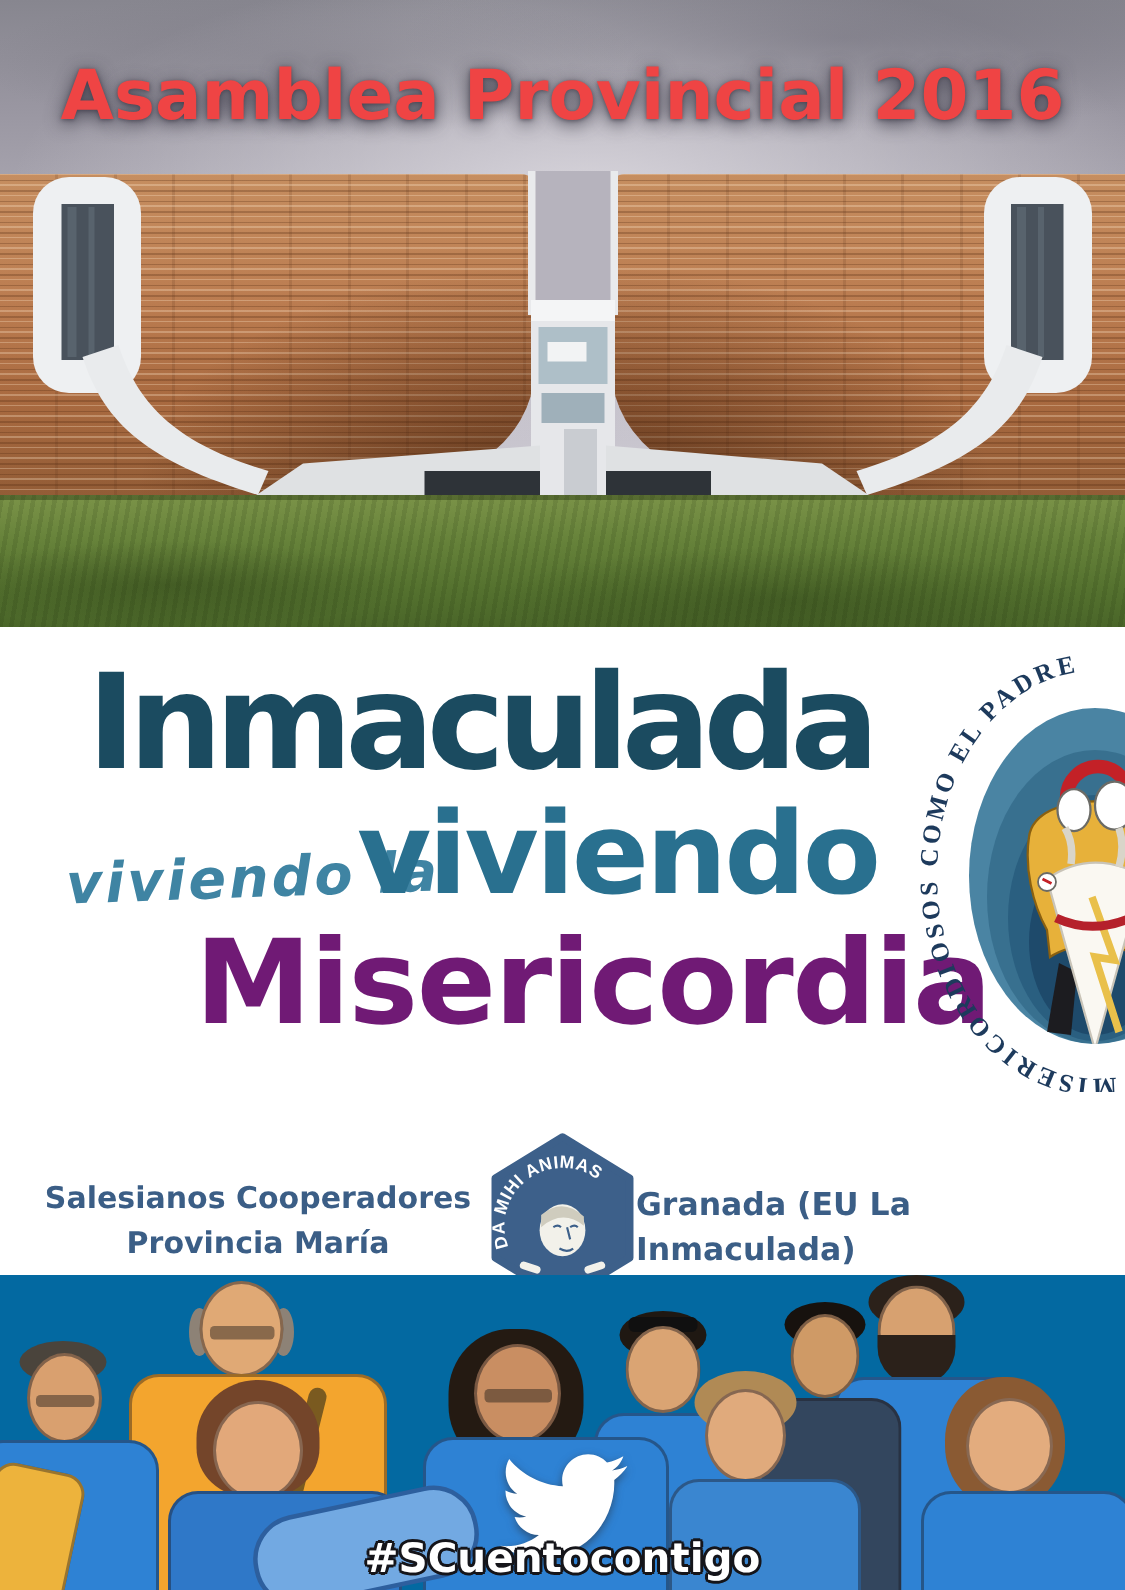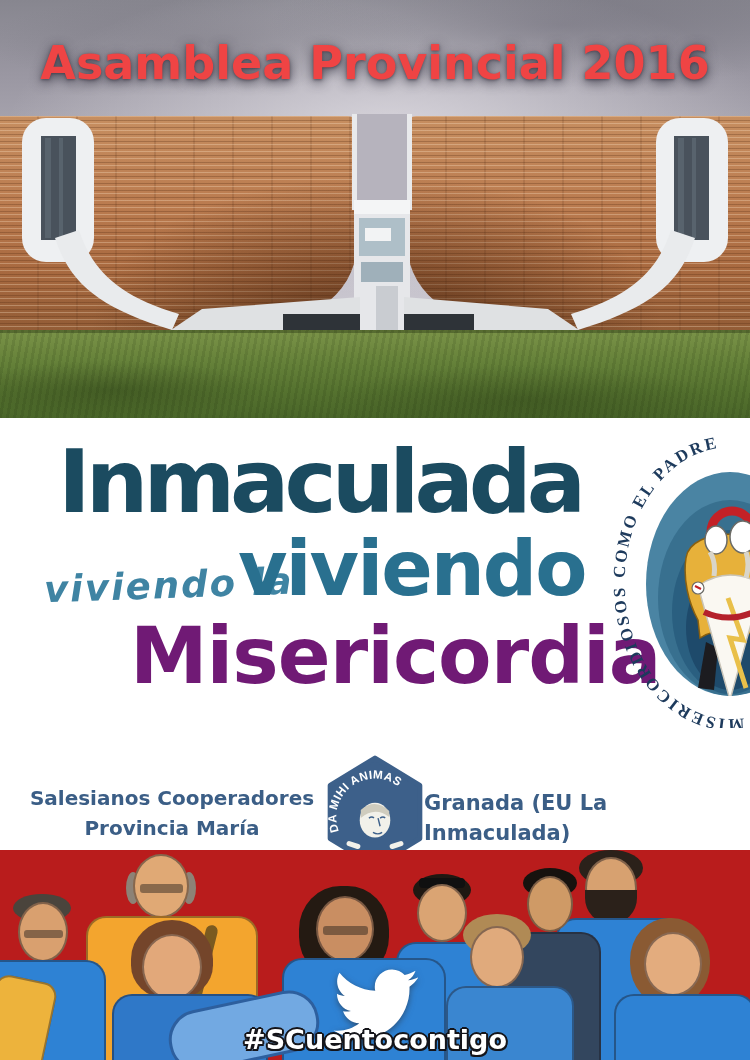--- a/index.html
+++ b/index.html
@@ -49,21 +49,21 @@
 
   .mercy-logo{position:absolute;left:610px;top:436px;width:240px;height:292px;}
 
   
   .info{font-weight:bold;color:#3b5e86;position:absolute;}
   .info-left{left:24px;top:783px;width:296px;text-align:center;font-size:20px;line-height:1.5;}
   .info-right{left:424px;top:788px;font-size:21px;line-height:1.45;text-align:left;}
   .badge{position:absolute;left:324px;top:755px;width:102px;height:114px;}
 
   
-  .photo-bottom{position:absolute;left:0;top:850px;width:750px;height:210px;background:#b91c1c;overflow:hidden;}
+  .photo-bottom{position:absolute;left:0;top:850px;width:750px;height:210px;background:#0369a1;overflow:hidden;}
   .head,.torso,.hair,.prop{position:absolute;box-sizing:border-box;}
   .head{border-radius:50%;border:2px solid rgba(25,22,28,.45);}
   .torso{border-radius:20px 20px 0 0;border:2px solid rgba(25,22,28,.40);border-bottom:none;}
   .hair{border-radius:50%;}
   .glasses{position:absolute;background:rgba(30,26,24,.45);border-radius:3px;}
   .twitter-bird{position:absolute;left:328px;top:116px;filter:drop-shadow(0 2px 3px rgba(40,40,45,.55));}
   .hashtag{position:absolute;left:0;right:0;top:174px;text-align:center;
     font-size:27px;font-weight:bold;color:#ffffff;letter-spacing:0;
     text-shadow:2px 0 0 #15151a,-2px 0 0 #15151a,0 2px 0 #15151a,0 -2px 0 #15151a,
                 1.5px 1.5px 0 #15151a,-1.5px 1.5px 0 #15151a,1.5px -1.5px 0 #15151a,-1.5px -1.5px 0 #15151a;}

